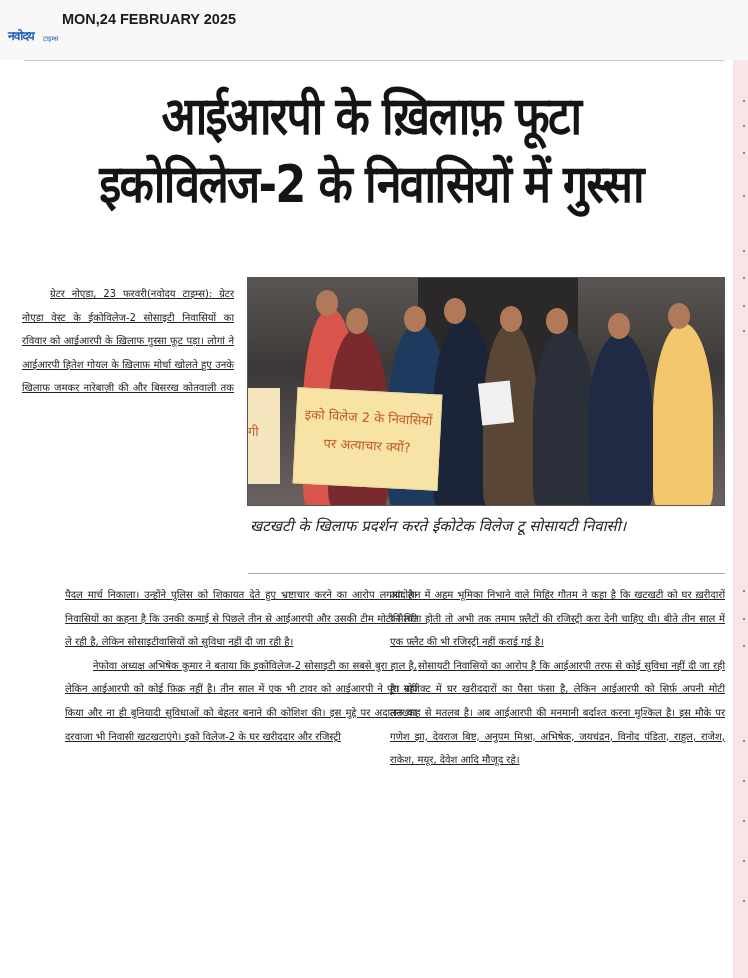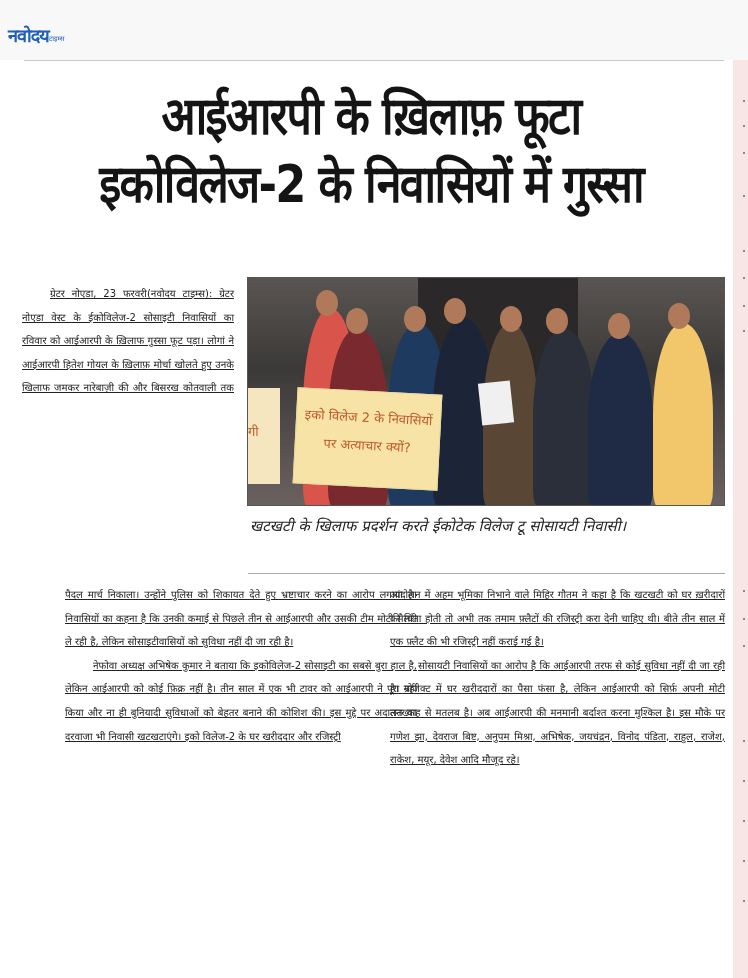--- a/index.html
+++ b/index.html
@@ -1,22 +1,22 @@
 <!DOCTYPE html>
 <html><head>
 <meta charset="utf-8">
 <style>
   * { box-sizing: border-box; margin: 0; padding: 0; }
   html, body { width: 748px; height: 978px; overflow: hidden; background: #ffffff; }
   body { position: relative; font-family: "DejaVu Sans", sans-serif; color: #1a1a1a; }
 
   .topbar { position: absolute; left: 0; top: 0; width: 748px; height: 60px; background: #f8f8f8; }
   .logo { position: absolute; left: 8px; top: 26px; height: 18px; display: flex; align-items: flex-end; }
-  .logo .main { color: #1f5fb8; font-weight: bold; font-size: 18px; letter-spacing: -1px; line-height: 16px; font-family: Liberation Serif, serif; }
-  .logo .sub { color: #1f5fb8; font-size: 7px; margin-left: 0; line-height: 10px; }
+  .logo .main { color: #1f5fb8; font-weight: bold; font-size: 12px; letter-spacing: -1px; line-height: 16px; font-family: Liberation Serif, serif; }
+  .logo .sub { color: #1f5fb8; font-size: 7px; margin-left: 9px; line-height: 10px; }
   .meta { position: absolute; left: 62px; top: 9px; font-family: "Liberation Sans", sans-serif; font-weight: bold; font-size: 14.5px; line-height: 20px; color: #1b1b1b; }
 
   .pink-strip { position: absolute; left: 733px; top: 60px; width: 15px; height: 918px; background: #f8e6e6; }
   .pink-strip .tick { position: absolute; left: 10px; width: 2px; height: 2px; background: #888; }
 
   .rule-top { position: absolute; left: 24px; top: 60px; width: 700px; height: 1px; background: #c8c8c8; }
 
   .headline { position: absolute; left: 10px; top: 82px; width: 722px; text-align: center;
     font-family: "DejaVu Sans", sans-serif; font-weight: bold; font-size: 52px; line-height: 68px; color: #141414;
     letter-spacing: -2px; transform: scaleX(0.86); transform-origin: center top; }
@@ -43,20 +43,21 @@
 </style>
 </head>
 <body>
 
 <div class="topbar">
   <div class="logo">
     <span class="main">नवोदय</span>
     <span class="sub">टाइम्स</span>
   </div>
   <div class="meta">
+    <div>MON,24 FEBRUARY 2025</div>
   </div>
 </div>
 
 <div class="pink-strip">
   <div class="tick" style="top:40px"></div>
   <div class="tick" style="top:65px"></div>
   <div class="tick" style="top:92px"></div>
   <div class="tick" style="top:135px"></div>
   <div class="tick" style="top:190px"></div>
   <div class="tick" style="top:217px"></div>

